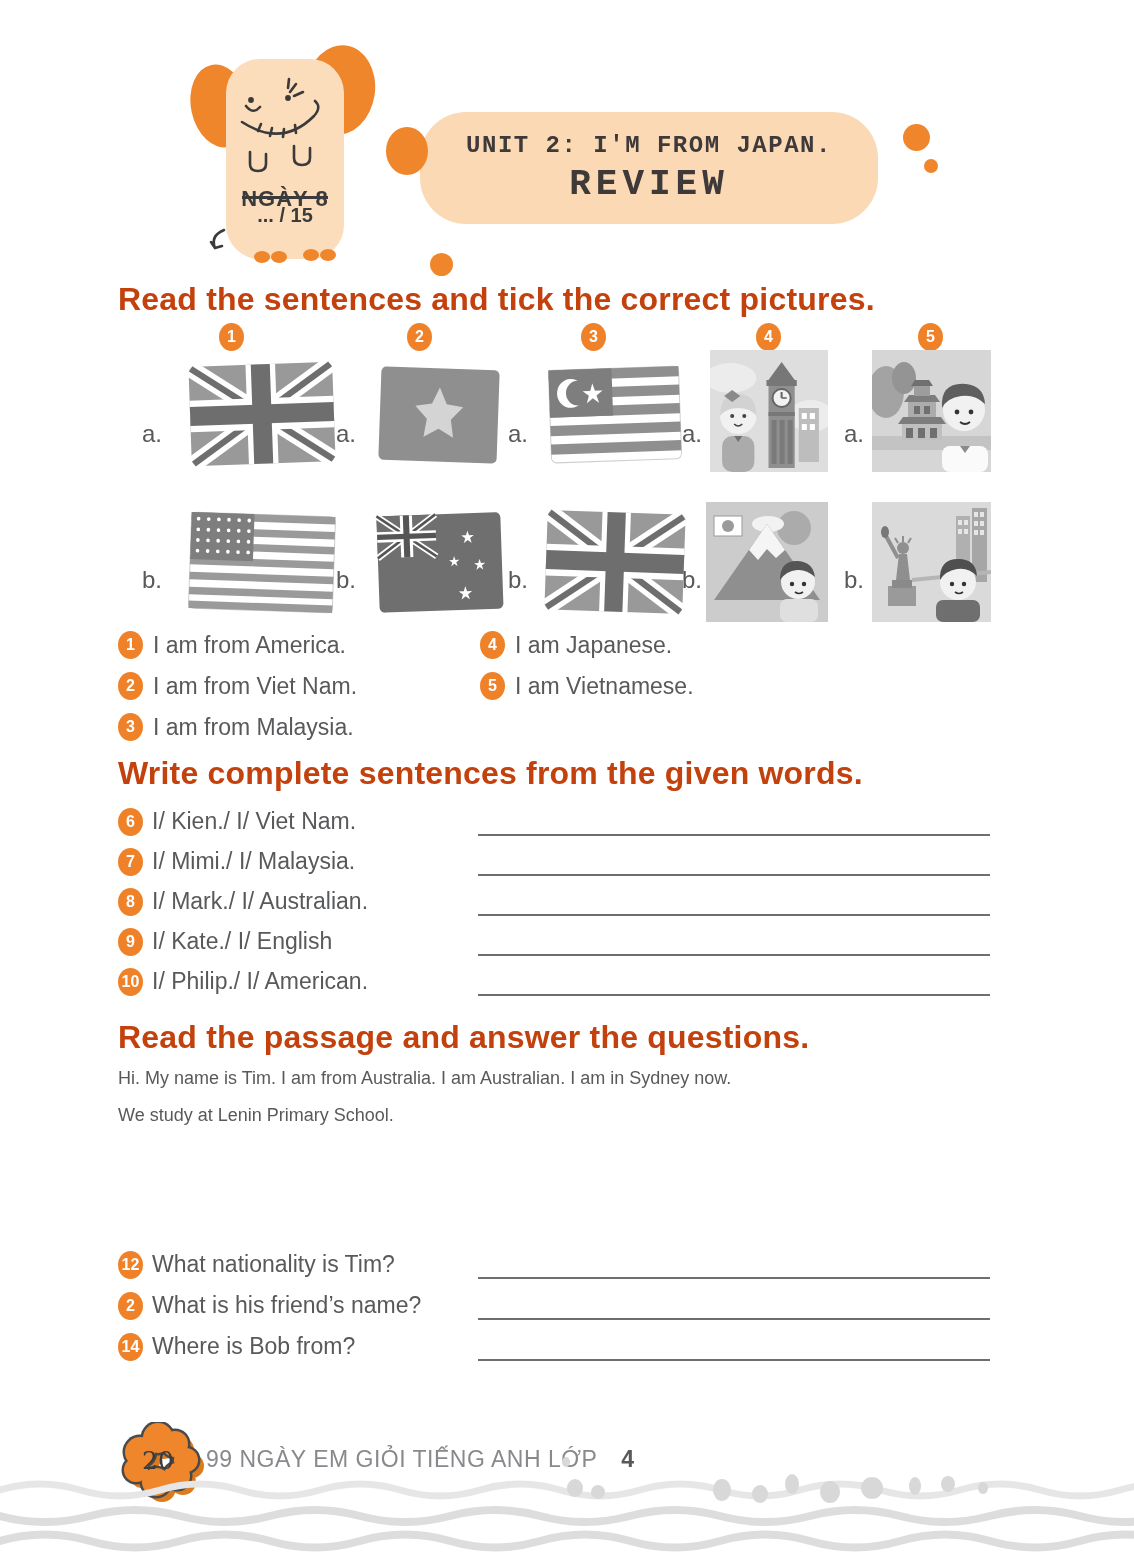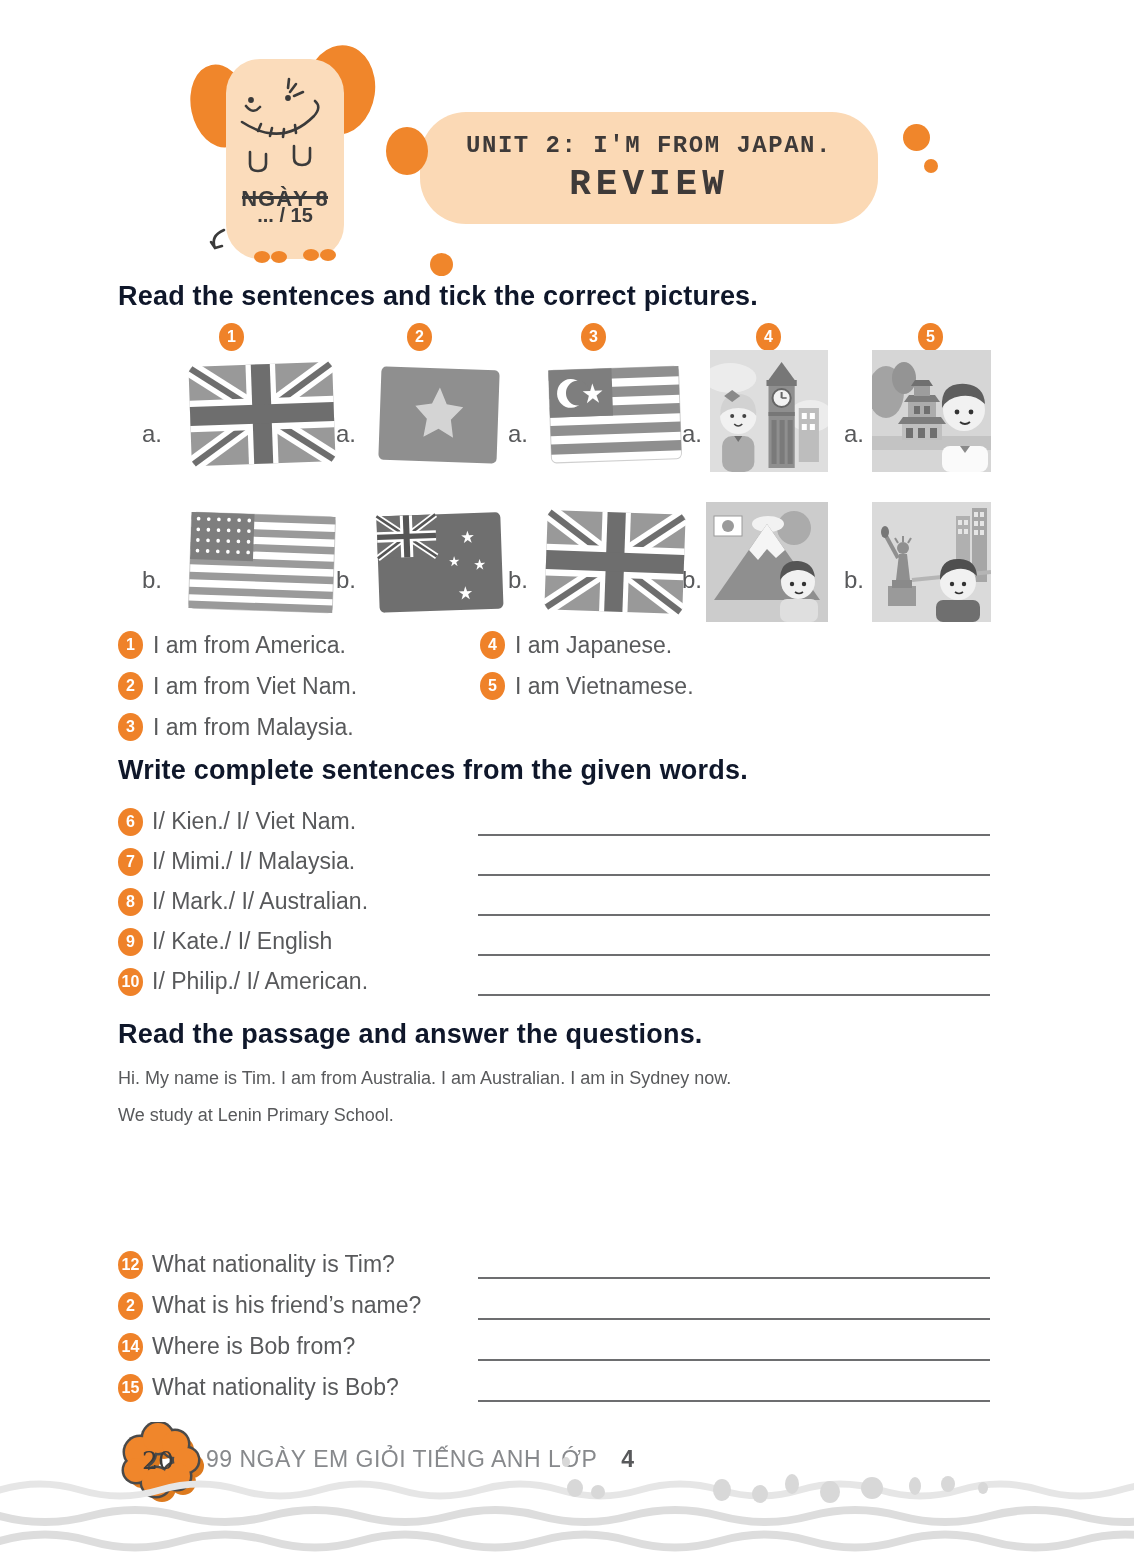--- a/index.html
+++ b/index.html
@@ -13,21 +13,21 @@
   .mascot-line{position:absolute;left:52px;top:162px;width:86px;border-top:3px solid #3b3b3b;}
   .mascot-score{position:absolute;left:40px;top:170px;width:110px;text-align:center;
                 font-size:20px;font-weight:600;color:#3b3b3b;}
   .banner{position:absolute;left:420px;top:112px;width:458px;height:112px;background:#FBD9B5;
           border-radius:46px;display:flex;flex-direction:column;align-items:center;
           justify-content:center;gap:5px;font-family:Liberation Mono, monospace;}
   .banner-title{font-size:24px;font-weight:800;color:#3E3A39;letter-spacing:1.5px;}
   .banner-sub{font-size:36px;font-weight:800;color:#3E3A39;letter-spacing:5px;}
   .dot{position:absolute;background:#F0862B;border-radius:50%;}
   
-  .heading{position:absolute;color:#0f172a;font-size:27px;font-weight:800;letter-spacing:.2px;
+  .heading{position:absolute;color:#c2410c;font-size:32px;font-weight:800;letter-spacing:.2px;
            white-space:nowrap;}
   
   .badge{width:25px;height:28px;min-width:25px;border-radius:50%;background:#EF8229;color:#fff;
          font-weight:700;font-size:16px;display:flex;align-items:center;justify-content:center;
          box-sizing:border-box;}
   .badge.abs{position:absolute;}
   
   .pic{position:absolute;}
   .pic svg{display:block;}
   .pic-label{position:absolute;font-size:24px;color:#58595B;}
@@ -396,25 +396,20 @@
   <div class="wrow" style="top:1290px;">
     <span class="badge">2</span>
     <span class="wtext">What is his friend’s name?</span>
     <span class="blank"></span>
   </div>
   <div class="wrow" style="top:1331px;">
     <span class="badge">14</span>
     <span class="wtext">Where is Bob from?</span>
     <span class="blank"></span>
   </div>
-  <div class="wrow" style="top:1372px;">
-    <span class="badge">15</span>
-    <span class="wtext">What nationality is Bob?</span>
-    <span class="blank"></span>
-  </div>
 
   <div class="cloud">
     <svg width="92" height="82" viewBox="0 0 92 82">
       <g fill="#DD7A1E" transform="translate(6,6)">
         <circle cx="28" cy="30" r="15"></circle>
           <circle cx="46" cy="16" r="15"></circle>
           <circle cx="63" cy="22" r="13"></circle>
         <circle cx="74" cy="38" r="12"></circle>
           <circle cx="65" cy="54" r="13"></circle>
           <circle cx="44" cy="60" r="14"></circle>

